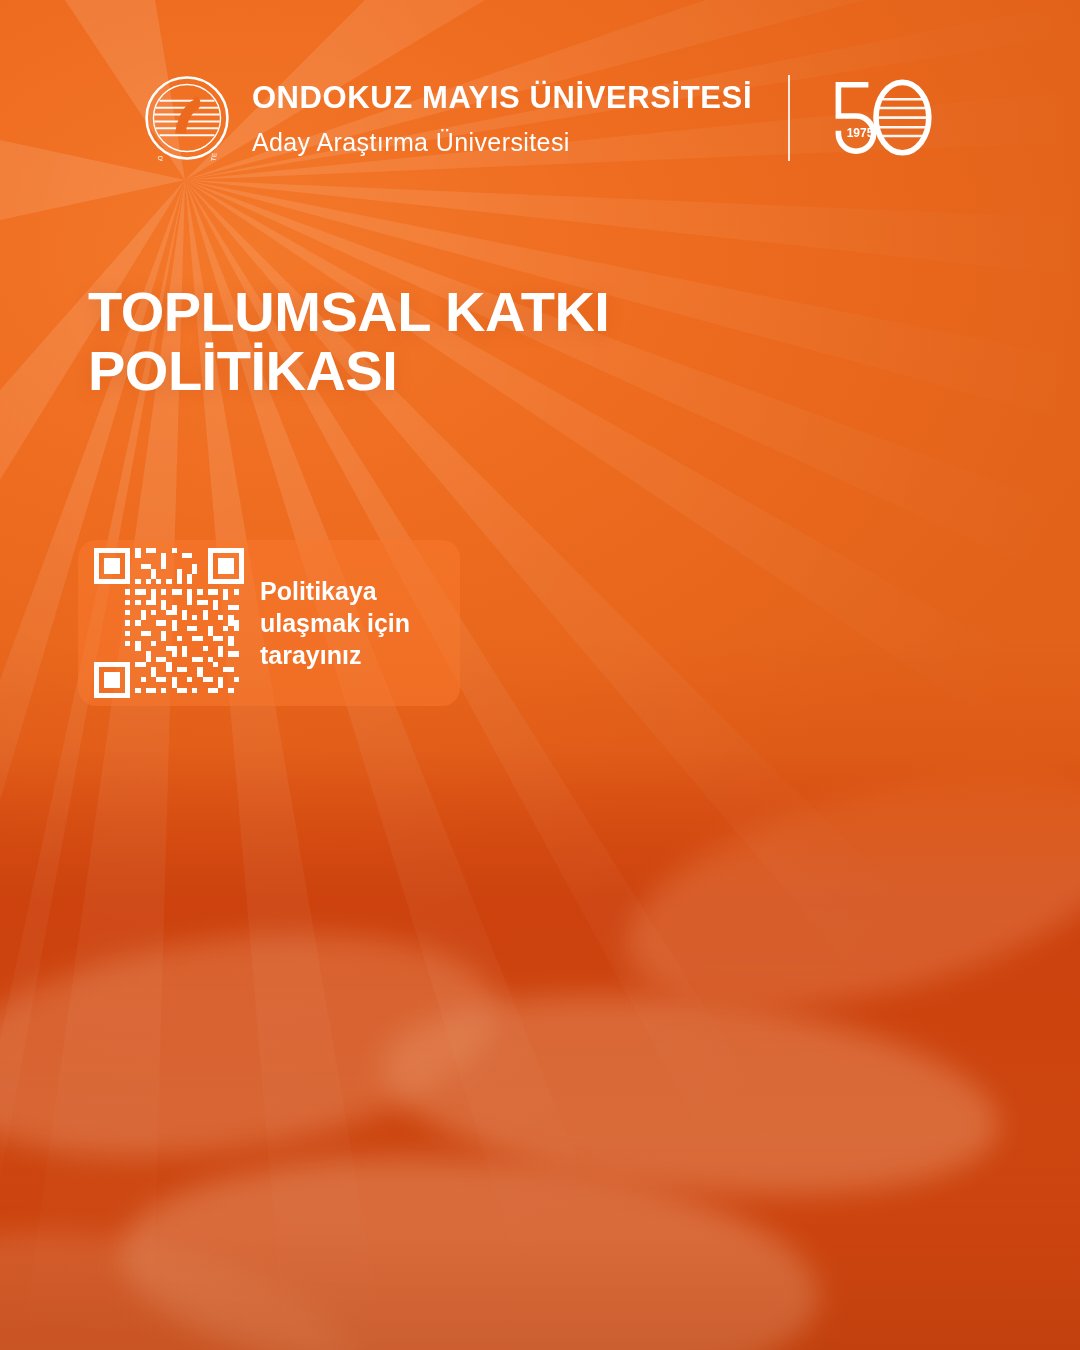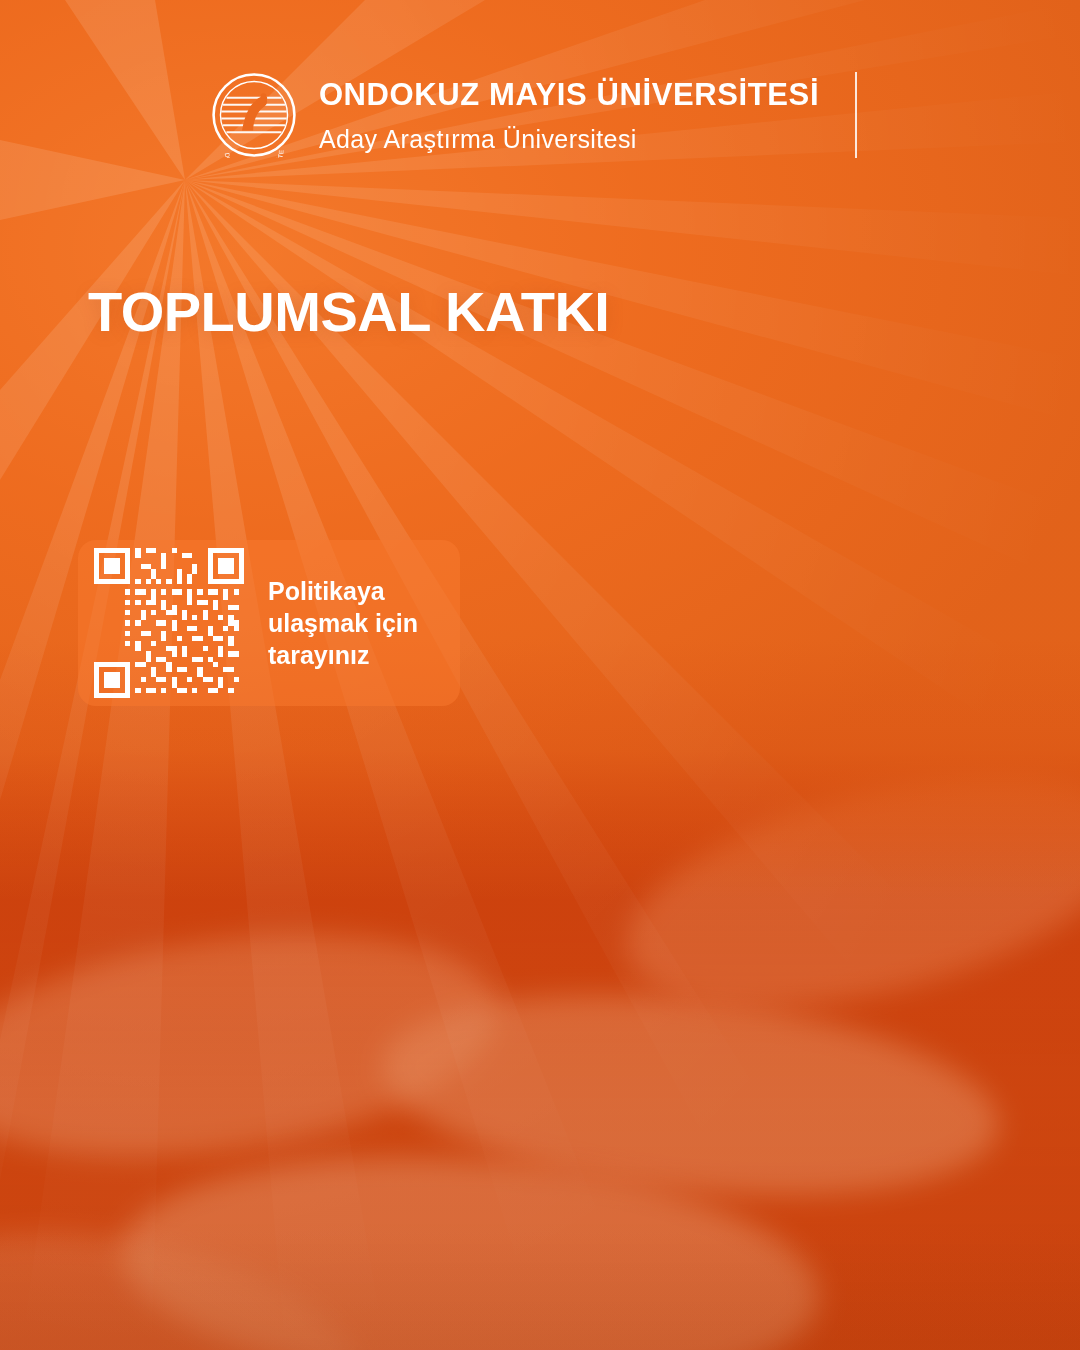--- a/index.html
+++ b/index.html
@@ -142,21 +142,21 @@
     position: absolute;
     left: 78px;
     top: 540px;
     width: 382px;
     height: 166px;
     background: rgba(247,120,45,0.55);
     border-radius: 18px;
     display: flex;
     align-items: center;
     padding: 14px 16px;
-    gap: 24px;
+    gap: 16px;
   }
   .qr-box {
     width: 150px; height: 150px;
     background: #ffffff00;
     flex: 0 0 150px;
     position: relative;
   }
   .qr-caption {
     color: #ffffff;
     font-size: 25px;
@@ -253,24 +253,49 @@
       </svg>
     </div>
 
     <div class="logo-text">
       <div class="logo-title">ONDOKUZ MAYIS ÜNİVERSİTESİ</div>
       <div class="logo-sub">Aday Araştırma Üniversitesi</div>
     </div>
 
     <div class="logo-divider"></div>
 
+    <div class="anniversary">
+      <svg width="112" height="92" viewBox="0 0 140 115" aria-hidden="true">
+
+        <g fill="none" stroke="#ffffff" stroke-width="7">
+          <path d="M52 16 H18 V55 H40 a22 22 0 1 1 -22 22" stroke-linecap="square"></path>
+        </g>
+
+        <g>
+          <ellipse cx="98" cy="57" rx="33" ry="44" fill="none" stroke="#ffffff" stroke-width="7"></ellipse>
+          <g stroke="#ffffff" stroke-width="3.2" opacity="0.95">
+            <line x1="70" y1="34" x2="126" y2="34"></line>
+            <line x1="66" y1="45" x2="130" y2="45"></line>
+            <line x1="65" y1="57" x2="131" y2="57"></line>
+            <line x1="66" y1="69" x2="130" y2="69"></line>
+            <line x1="70" y1="80" x2="126" y2="80"></line>
+          </g>
+        </g>
+
+        <g>
+          <circle cx="45" cy="76" r="20" fill="#ec6a1e" opacity="0.0"></circle>
+          <text x="45" y="81" text-anchor="middle" font-family="Liberation Sans, sans-serif" font-size="15" font-weight="bold" fill="#ffffff">1975</text>
+        </g>
+      </svg>
+    </div>
   </div>
 
   <h1 class="headline">
     <span class="l1">TOPLUMSAL KATKI</span>
+    <span class="l2">POLİTİKASI</span>
   </h1>
 
   <div class="qr-card">
     <div class="qr-box">
       <svg width="150" height="150" viewBox="0 0 29 29" shape-rendering="crispEdges" aria-hidden="true">
         <rect width="29" height="29" fill="#ec6a1e" opacity="0"></rect>
         <g fill="#ffffff">
 
           <rect x="0" y="0" width="7" height="1"></rect>
             <rect x="0" y="6" width="7" height="1"></rect>

